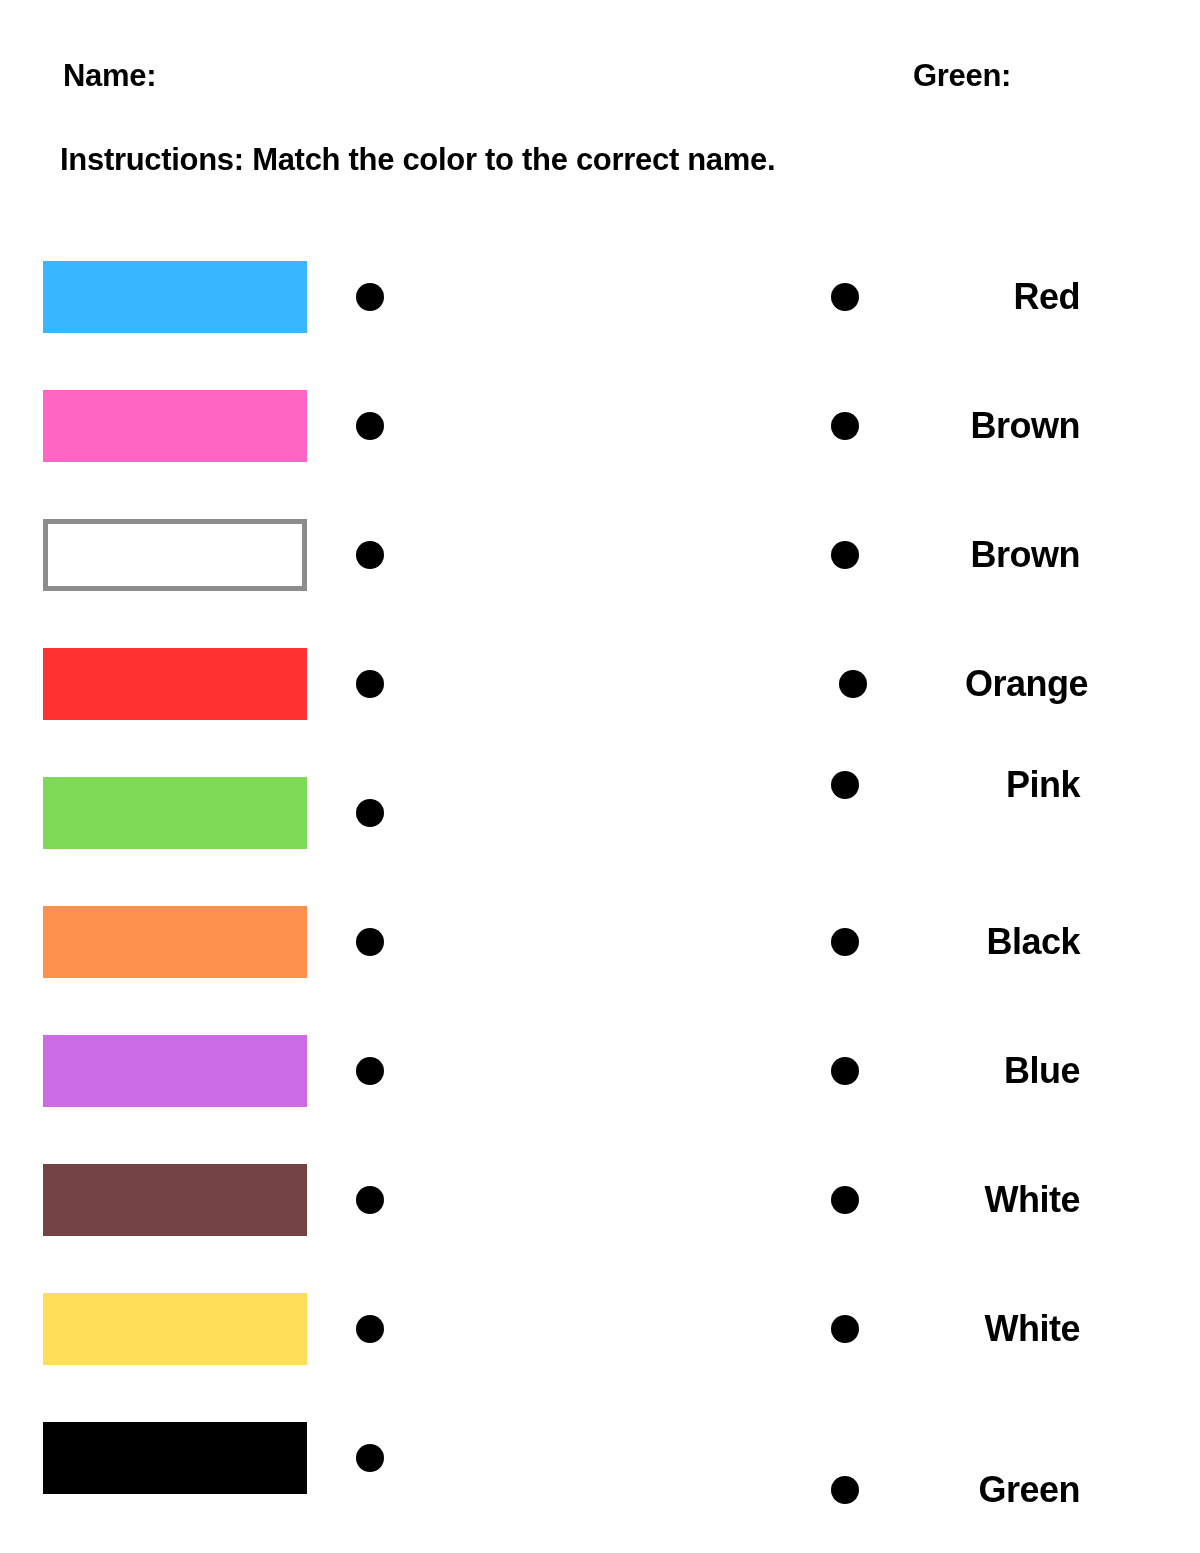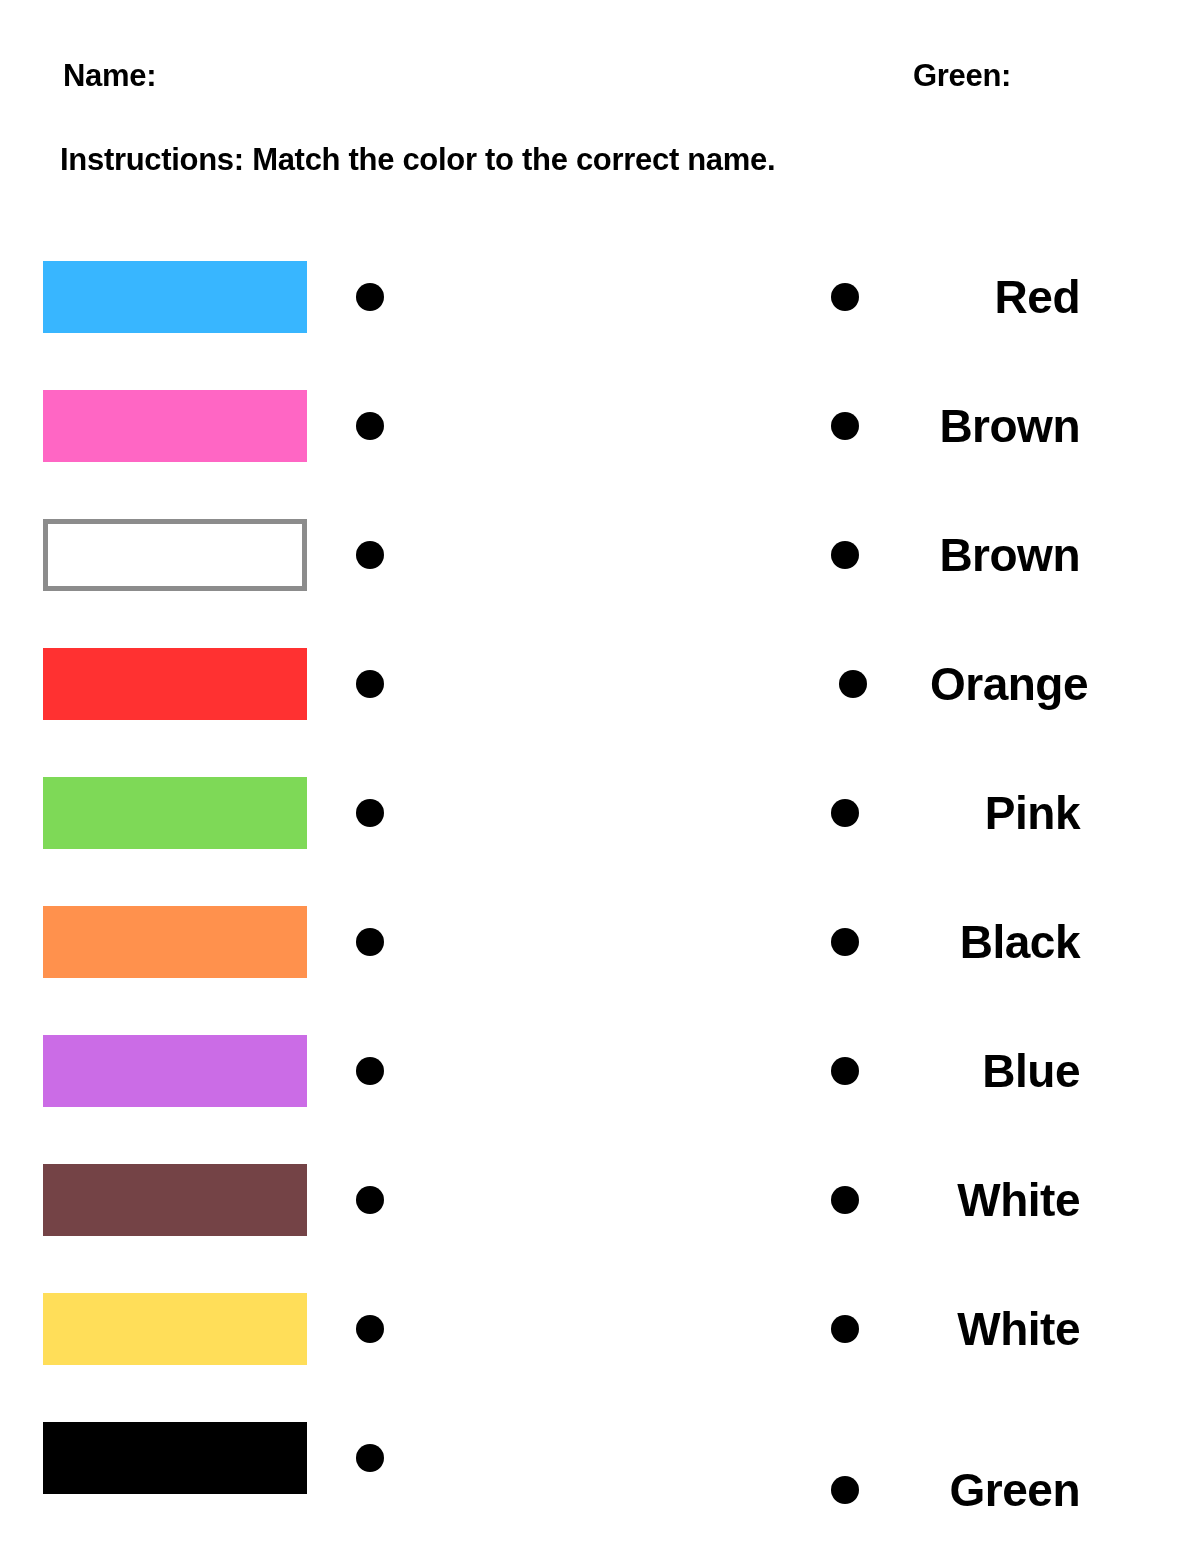--- a/index.html
+++ b/index.html
@@ -92,21 +92,21 @@
     height: 72px;
   }
   .dot-right { left: 831px; }
   .color-name {
     position: absolute;
     left: 880px;
     width: 200px;
     top: 8px;
     text-align: right;
     font-weight: 700;
-    font-size: 46px;
+    font-size: 36px;
     line-height: 56px;
     letter-spacing: -0.5px;
     white-space: nowrap;
   }
 </style>
 </head>
 <body>
 
 <div id="sheet">
 
@@ -186,21 +186,21 @@
         <div class="color-name">Brown</div>
       </div>
       <div class="name-row" style="top: 519px;">
         <div class="dot dot-right" style="background: rgb(0, 0, 0);"></div>
         <div class="color-name">Brown</div>
       </div>
       <div class="name-row" style="top: 648px; margin-left: 8px;">
         <div class="dot dot-right" style="background: rgb(0, 0, 0);"></div>
         <div class="color-name">Orange</div>
       </div>
-      <div class="name-row" style="top: 777px;">
+      <div class="name-row" style="top: 749px;">
         <div class="dot dot-right" style="background: rgb(0, 0, 0);"></div>
         <div class="color-name">Pink</div>
       </div>
       <div class="name-row" style="top: 906px;">
         <div class="dot dot-right" style="background: rgb(0, 0, 0);"></div>
         <div class="color-name">Black</div>
       </div>
       <div class="name-row" style="top: 1035px;">
         <div class="dot dot-right" style="background: rgb(0, 0, 0);"></div>
         <div class="color-name">Blue</div>

